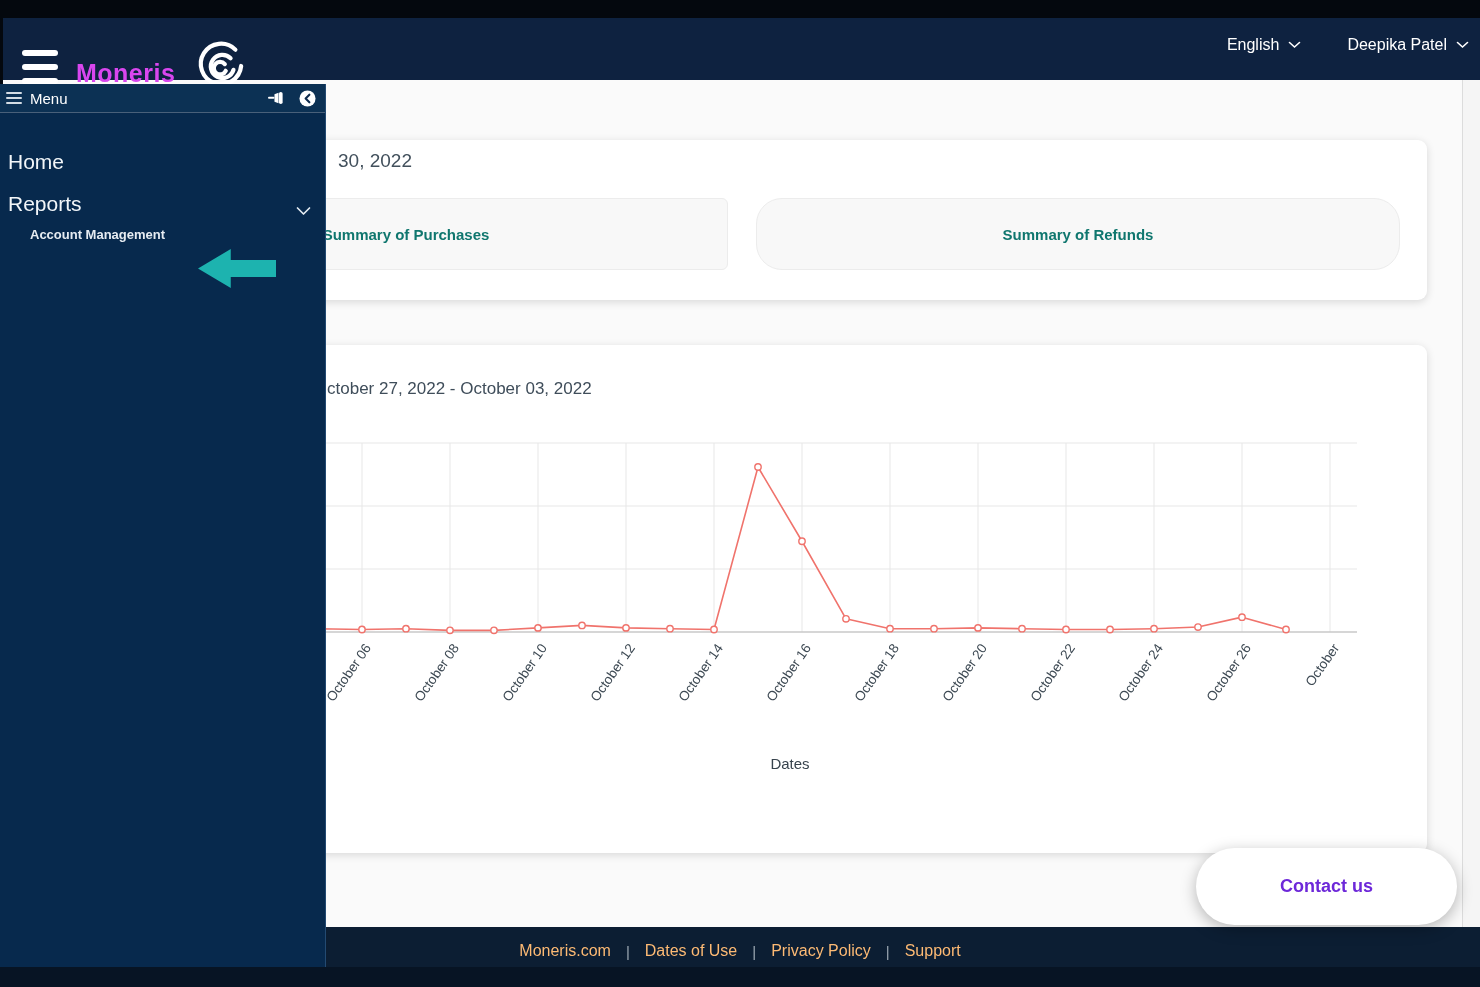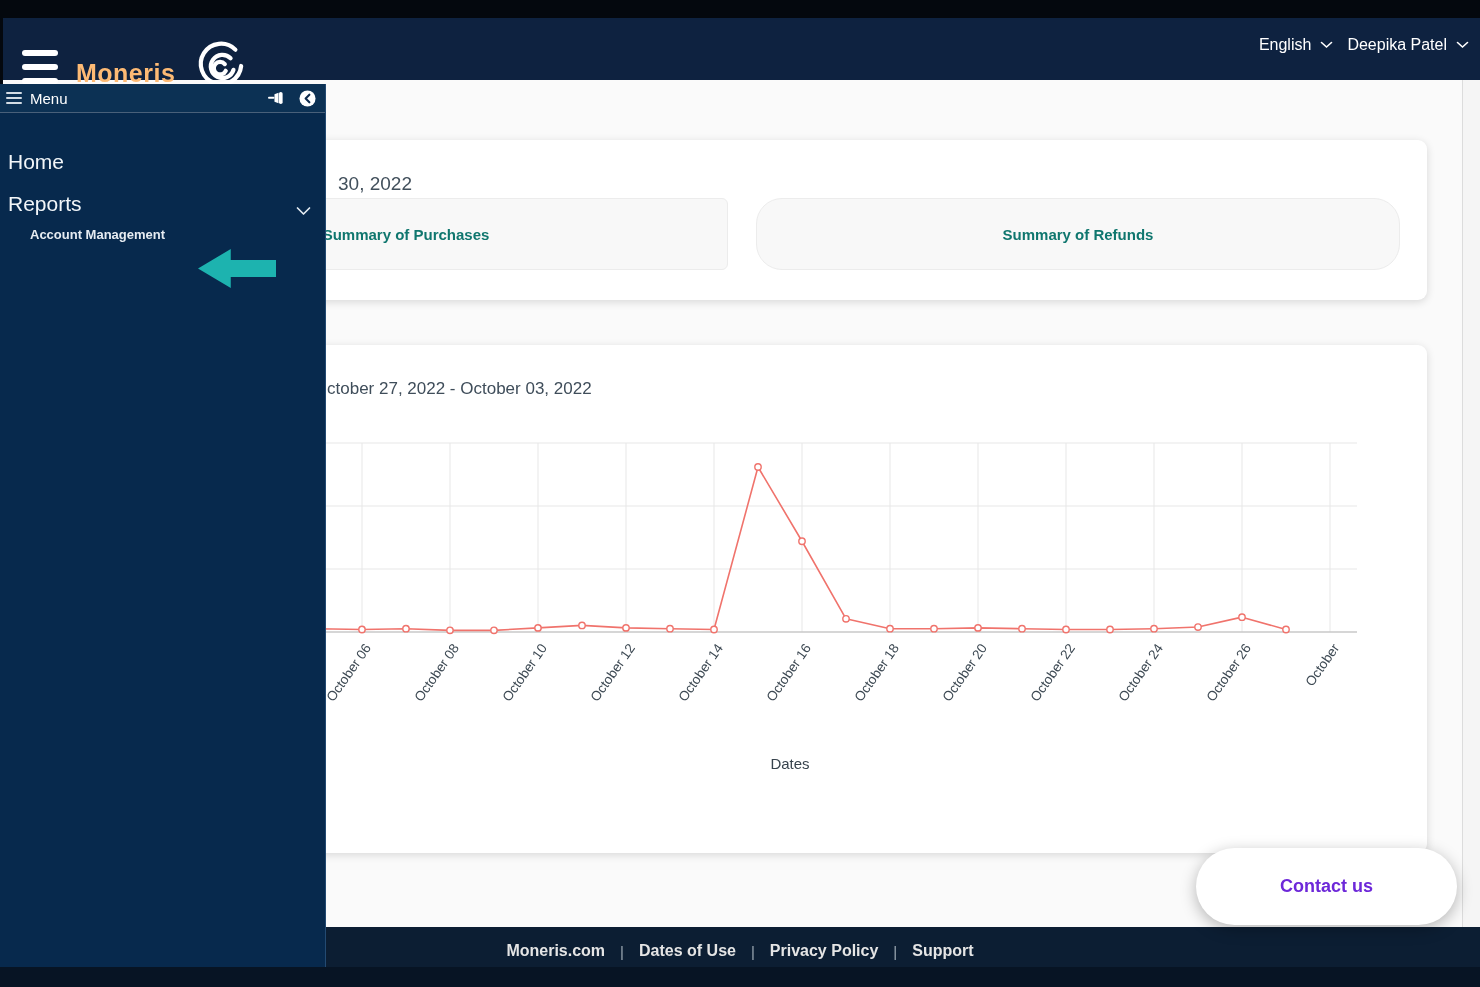--- a/index.html
+++ b/index.html
@@ -7,23 +7,23 @@
     background:#fafafa;font-family:"Liberation Sans",sans-serif;}
 
   
   .top-strip{position:absolute;left:0;top:0;width:1480px;height:18px;background:#04080e;}
   .left-edge{position:absolute;left:0;top:0;width:3px;height:84px;background:#04080e;z-index:25;}
   .header{position:absolute;left:0;top:18px;width:1480px;height:62px;background:#0e2240;z-index:15;}
   .hamburger{position:absolute;left:22px;top:32px;width:36px;height:34px;cursor:pointer;}
   .hamburger span{display:block;height:6px;border-radius:3px;background:#fff;margin-bottom:8px;}
   .hamburger span:last-child{margin-bottom:0;}
   .logo{position:absolute;left:76px;top:30px;height:44px;display:flex;align-items:flex-end;}
-  .logo-text{color:#fdba74;font-size:25px;font-weight:bold;letter-spacing:.5px;line-height:38px;}
+  .logo-text{color:#d946ef;font-size:25px;font-weight:bold;letter-spacing:.5px;line-height:38px;}
   .logo-swirl{position:absolute;left:117px;top:-8px;}
-  .header-right{position:absolute;right:11px;top:0;height:54px;display:flex;align-items:center;gap:14px;}
+  .header-right{position:absolute;right:11px;top:0;height:54px;display:flex;align-items:center;gap:46px;}
   .hdr-menu{display:flex;align-items:center;gap:9px;color:#fff;font-size:16px;cursor:pointer;}
 
   
   .sidebar{position:absolute;left:0;top:84px;width:325px;height:883px;background:#07294d;
     border-right:1px solid #234a72;z-index:20;}
   .menu-bar{position:absolute;left:0;top:0;width:100%;height:28px;background:#0c3154;
     border-bottom:1px solid #49607a;display:flex;align-items:center;}
   .menu-bar .mini-burger{width:16px;height:12px;margin-left:6px;}
   .menu-bar .mini-burger span{display:block;height:2px;background:#d4dde5;margin-bottom:3px;border-radius:1px;}
   .menu-title{color:#fff;font-size:15px;font-weight:normal;margin-left:8px;}
@@ -34,21 +34,21 @@
     color:#f2f6f9;font-size:21px;cursor:pointer;}
   .sb-item.sb-sub{height:26px;padding-left:30px;font-size:13px;font-weight:bold;color:#e6ecf2;}
   .sb-chevron{margin-left:auto;}
 
   .pointer-arrow{position:absolute;left:198px;top:249px;width:78px;height:39px;background:#1db3af;z-index:26;
     clip-path:polygon(0% 50%,42% 0%,42% 28%,100% 28%,100% 72%,42% 72%,42% 100%);}
 
   
   .card{position:absolute;background:#fff;border-radius:9px;box-shadow:0 2px 8px rgba(0,0,0,.14);}
   .card-summaries{left:55px;top:140px;width:1372px;height:160px;}
-  .date-heading{position:absolute;left:283px;top:33px;font-size:19px;color:#42505c;}
+  .date-heading{position:absolute;left:283px;top:10px;font-size:19px;color:#42505c;}
   .inner-card{position:absolute;top:58px;height:70px;width:642px;background:#f8f8f8;
     border:1px solid #ececec;border-radius:6px;display:flex;align-items:center;justify-content:center;cursor:pointer;}
   .inner-card .inner-title{font-size:15px;font-weight:bold;color:#0f766e;}
   .inner-left{left:29px;}
   .inner-right{left:701px;border-radius:26px;}
 
   .card-chart{left:55px;top:345px;width:1372px;height:508px;}
   .chart-title{position:absolute;left:272px;top:34px;font-size:17px;color:#3f4d5a;}
   .chart-svg{position:absolute;left:0;top:0;}
   .x-tick-label{position:absolute;top:296px;font-size:13.5px;color:#3d4953;white-space:nowrap;
@@ -61,21 +61,21 @@
 
   .contact-btn{position:absolute;left:1196px;top:848px;width:261px;height:77px;background:#fff;
     border-radius:39px;box-shadow:0 4px 16px rgba(0,0,0,.28);display:flex;align-items:center;
     justify-content:center;z-index:30;cursor:pointer;}
   .contact-btn span{font-size:18px;font-weight:bold;color:#6d28d9;}
 
   
   .footer{position:absolute;left:0;top:927px;width:1480px;height:60px;background:#0c1e33;z-index:10;}
   .footer-links{position:absolute;left:0;top:6px;width:100%;height:36px;display:flex;
     align-items:center;justify-content:center;}
-  .footer-link{color:#e5e5e5;font-size:16px;font-weight:bold;cursor:pointer;}
+  .footer-link{color:#fdba74;font-size:16px;font-weight:normal;cursor:pointer;}
   .footer-sep{color:#9aa6b1;font-size:15px;margin:0 15px;}
   .bottom-strip{position:absolute;left:0;top:967px;width:1480px;height:20px;background:#071424;z-index:40;}
 </style>
 </head>
 <body>
 
 <div class="canvas">
 
   <div class="top-strip"></div>
   <div class="left-edge"></div>

